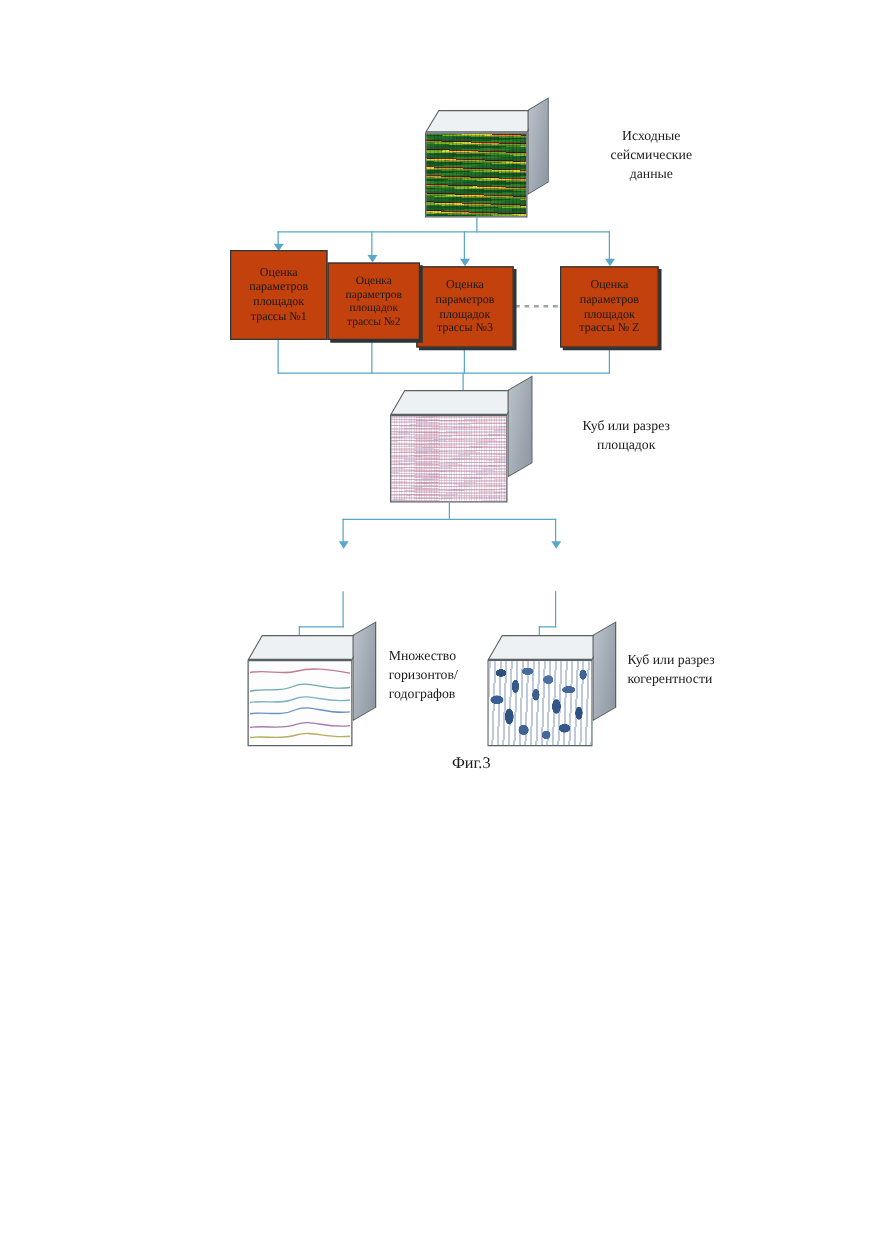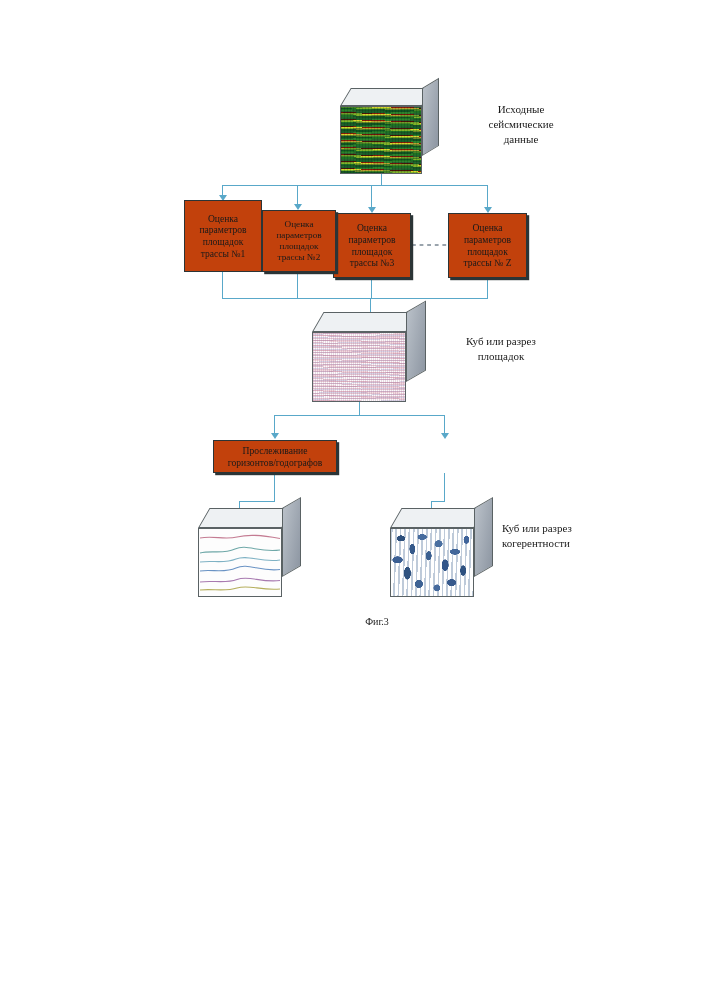--- a/index.html
+++ b/index.html
@@ -132,24 +132,20 @@
   <div class="lbl c" style="left:440px;top:334px;width:122px;font-size:11px;white-space:pre-line;">Куб или разрез
 площадок</div>
 
   <div class="ln lnv" style="left:359px;top:402px;height:13px;"></div>
   <div class="ln lnh" style="left:274px;top:415px;width:171px;"></div>
   <div class="ln lnv" style="left:274px;top:415px;height:20px;"></div>
   <div class="arw" style="left:270.5px;top:433px;"></div>
   <div class="ln lnv" style="left:444px;top:415px;height:20px;"></div>
   <div class="arw" style="left:440.5px;top:433px;"></div>
 
-  <div class="pbox shadow" style="left:213px;top:440px;width:124px;height:33px;font-size:9.6px;">
-    <span style="white-space:pre-line;">Прослеживание
-горизонтов/годографов</span>
-  </div>
 
 
   <div class="ln lnv" style="left:274px;top:473px;height:29px;"></div>
   <div class="ln lnh" style="left:239px;top:501px;width:36px;"></div>
   <div class="ln lnv" style="left:239px;top:501px;height:31px;"></div>
   <div class="arw" style="left:235.5px;top:530px;"></div>
 
   <div class="ln lnv" style="left:444px;top:473px;height:29px;"></div>
   <div class="ln lnh" style="left:431px;top:501px;width:14px;"></div>
   <div class="ln lnv" style="left:431px;top:501px;height:31px;"></div>
@@ -164,20 +160,23 @@
     <svg style="position:absolute;left:1px;top:21px;" width="82" height="67" viewBox="0 0 82 67">
       <path d="M1 9 C14 6.5, 26 11, 38 8 S62 6, 81 9.5" fill="none" stroke="#c47b92" stroke-width="1.1"></path>
       <path d="M1 24 C13 21, 24 25.5, 36 20 S60 24, 81 21" fill="none" stroke="#6fa8a8" stroke-width="1.1"></path>
       <path d="M1 33 C14 31, 25 35, 37 30 S61 34, 81 31" fill="none" stroke="#7fb2c4" stroke-width="1.1"></path>
       <path d="M1 42 C13 40, 25 44.5, 37 39 S61 43, 81 40.5" fill="none" stroke="#6a93c4" stroke-width="1.1"></path>
       <path d="M1 53 C14 51, 26 55, 38 50.5 S62 54, 81 51.5" fill="none" stroke="#a87ab0" stroke-width="1.1"></path>
       <path d="M1 61 C14 59.5, 26 63, 38 59 S62 62, 81 60" fill="none" stroke="#b5ae5c" stroke-width="1.1"></path>
     </svg>
   </div>
 
+  <div class="lbl l" style="left:311px;top:518px;width:100px;font-size:11px;white-space:pre-line;">Множество
+горизонтов/
+годографов</div>
 
   <div class="cube" style="left:390px;top:508px;width:104px;height:89px;">
     <div class="top" style="left:0;top:0;width:84px;height:20px;
                 transform:skewX(-30deg);transform-origin:bottom left;"></div>
     <div class="side" style="left:84px;top:0;width:19px;height:69px;
                 transform:skewY(-30deg);transform-origin:top left;"></div>
     <div class="front" style="top:20px;width:84px;height:69px;background:#f7f9fc;"></div>
     <div style="position:absolute;left:1px;top:21px;width:82px;height:67px;background:
            radial-gradient(ellipse 7px 5px at 12% 14%, #2d4f7c 0 58%, transparent 61%),
            radial-gradient(ellipse 5px 9px at 26% 30%, #35598a 0 55%, transparent 60%),
@@ -193,15 +192,15 @@
            radial-gradient(ellipse 6px 6px at 56% 88%, #45699c 0 55%, transparent 60%),
            radial-gradient(ellipse 8px 6px at 74% 80%, #36598c 0 55%, transparent 60%),
            radial-gradient(ellipse 5px 7px at 92% 16%, #40649a 0 55%, transparent 60%),
            repeating-linear-gradient(92deg, rgba(40,80,130,.30) 0 1.6px, rgba(255,255,255,0) 1.6px 4.4px),
            linear-gradient(#ffffff,#ffffff);"></div>
   </div>
 
   <div class="lbl l" style="left:502px;top:521px;width:120px;font-size:11px;white-space:pre-line;">Куб или разрез
 когерентности</div>
 
-  <div class="fig" style="left:327px;top:616px;width:100px;font-size:10px;">Фиг.3</div>
+  <div class="fig" style="left:327px;top:602px;width:100px;font-size:13px;">Фиг.3</div>
 
 </div>
 
 </body></html>

